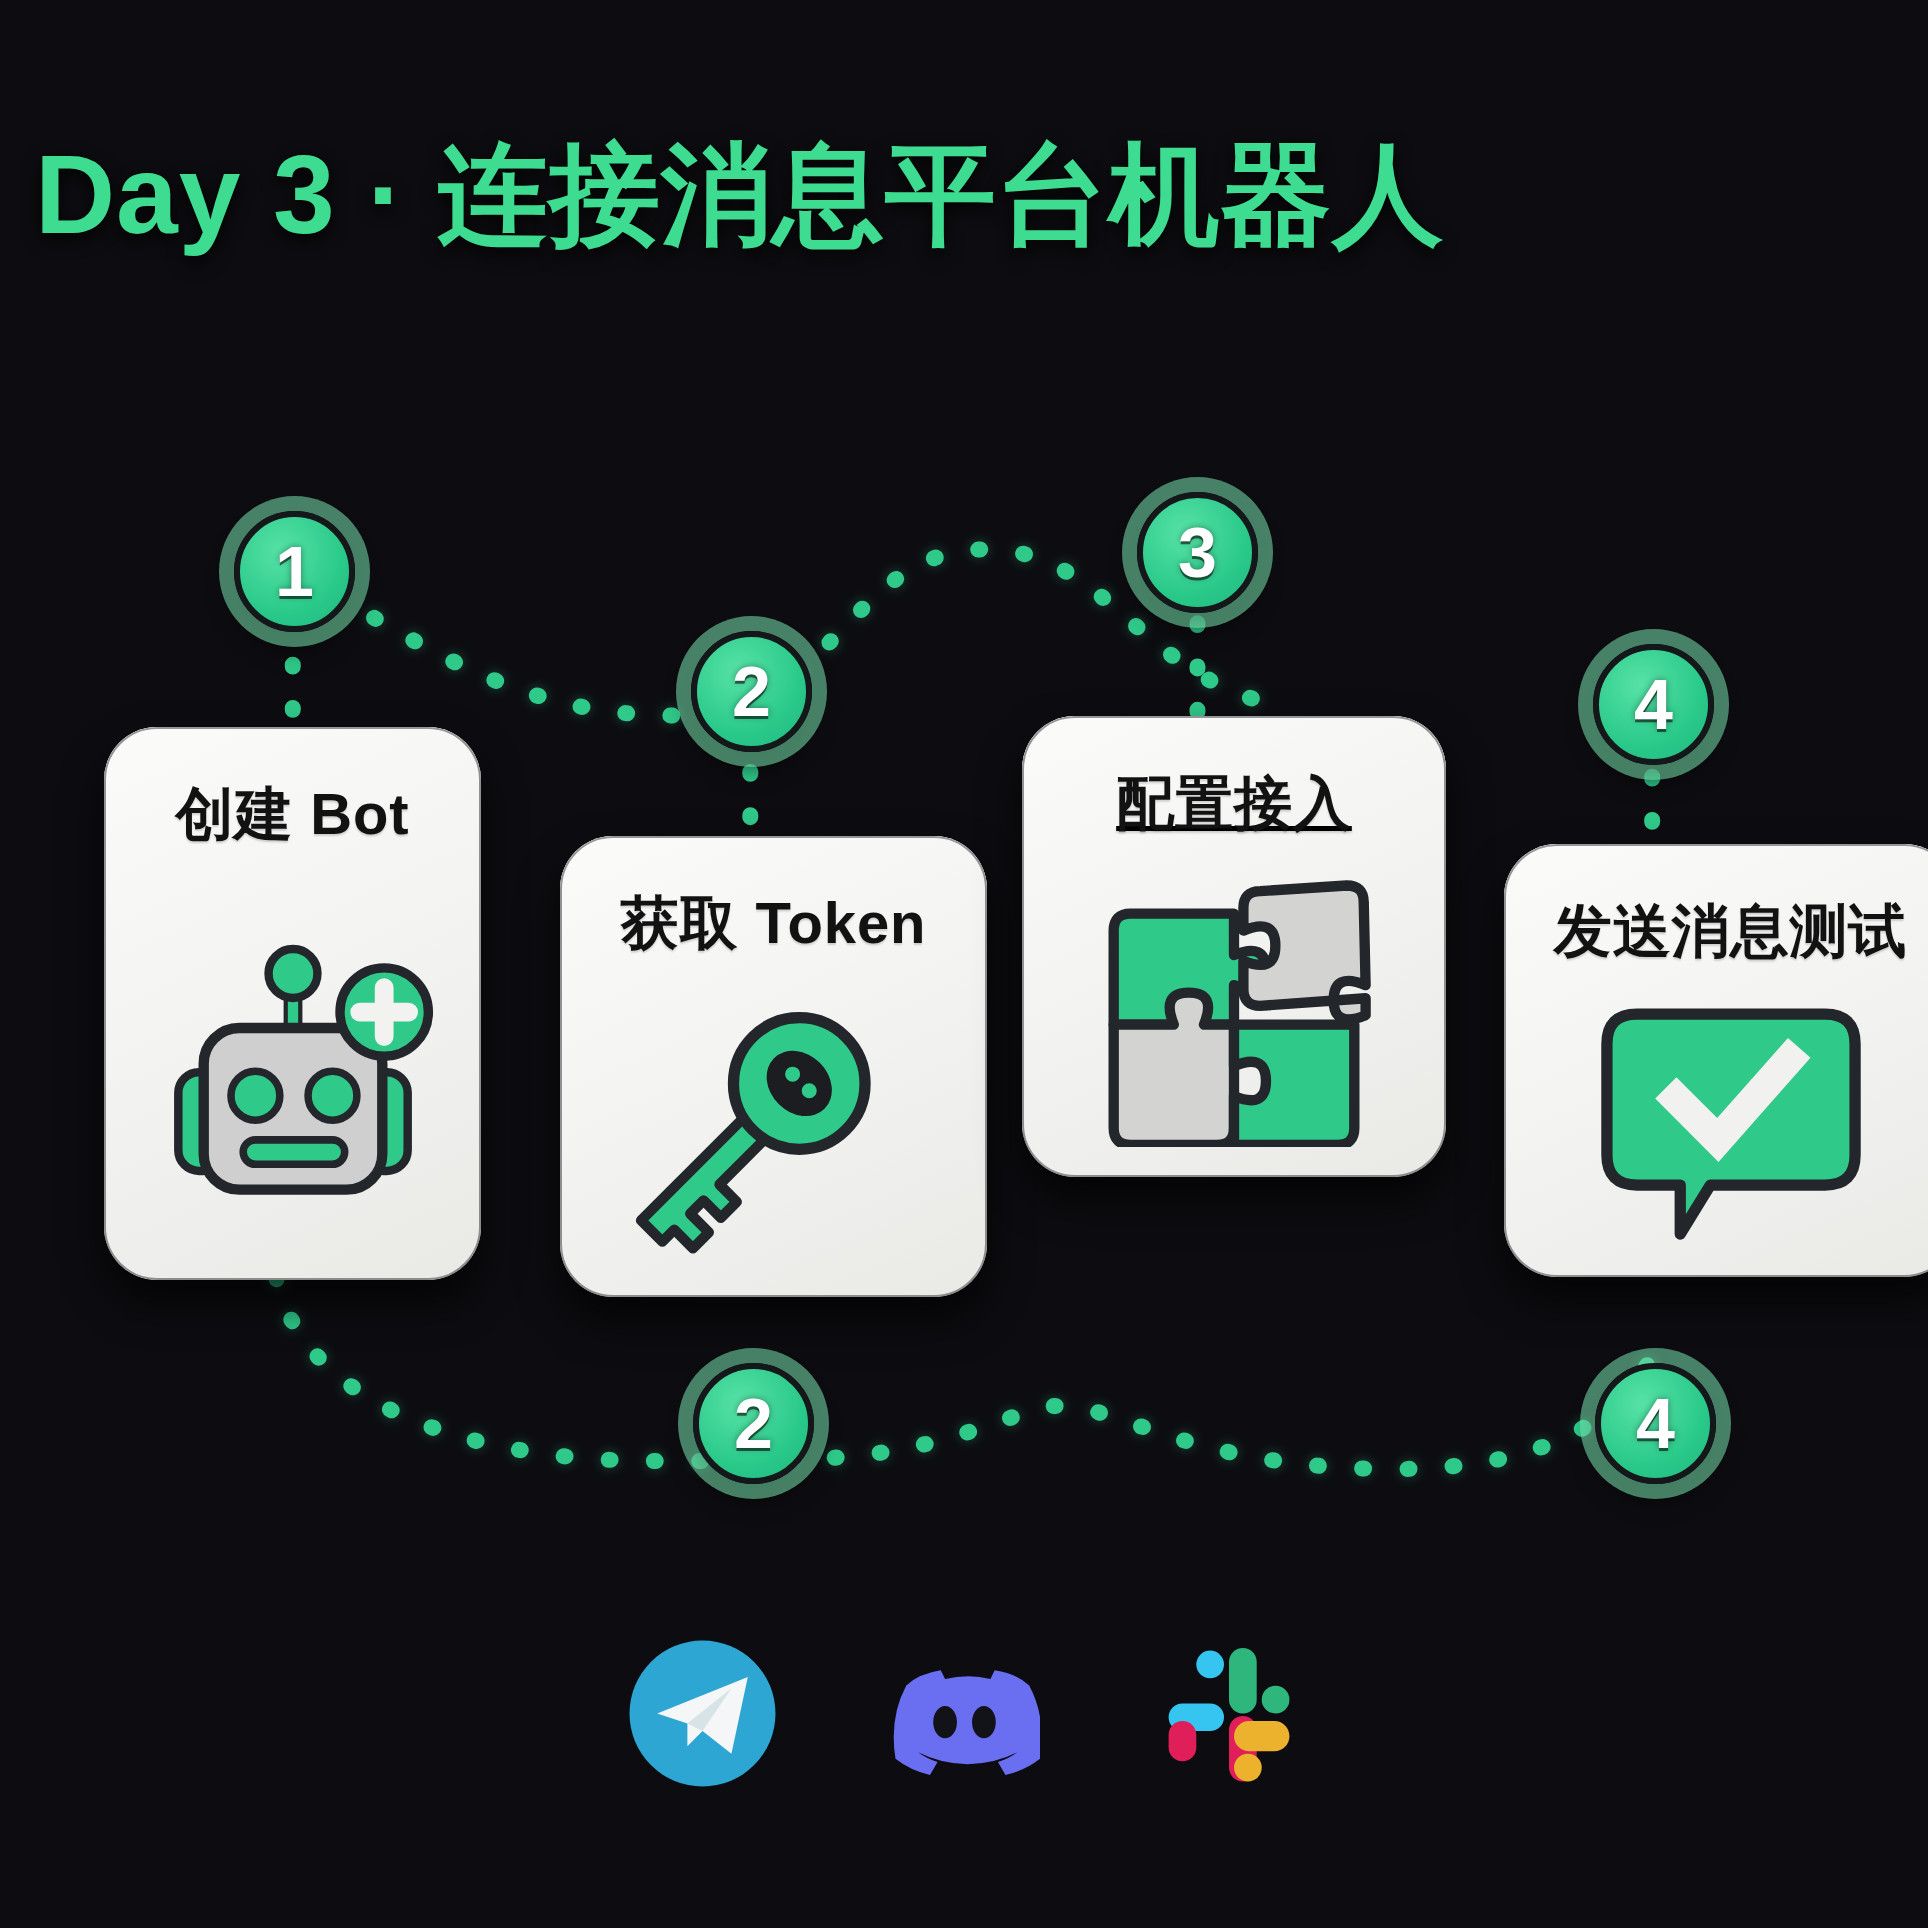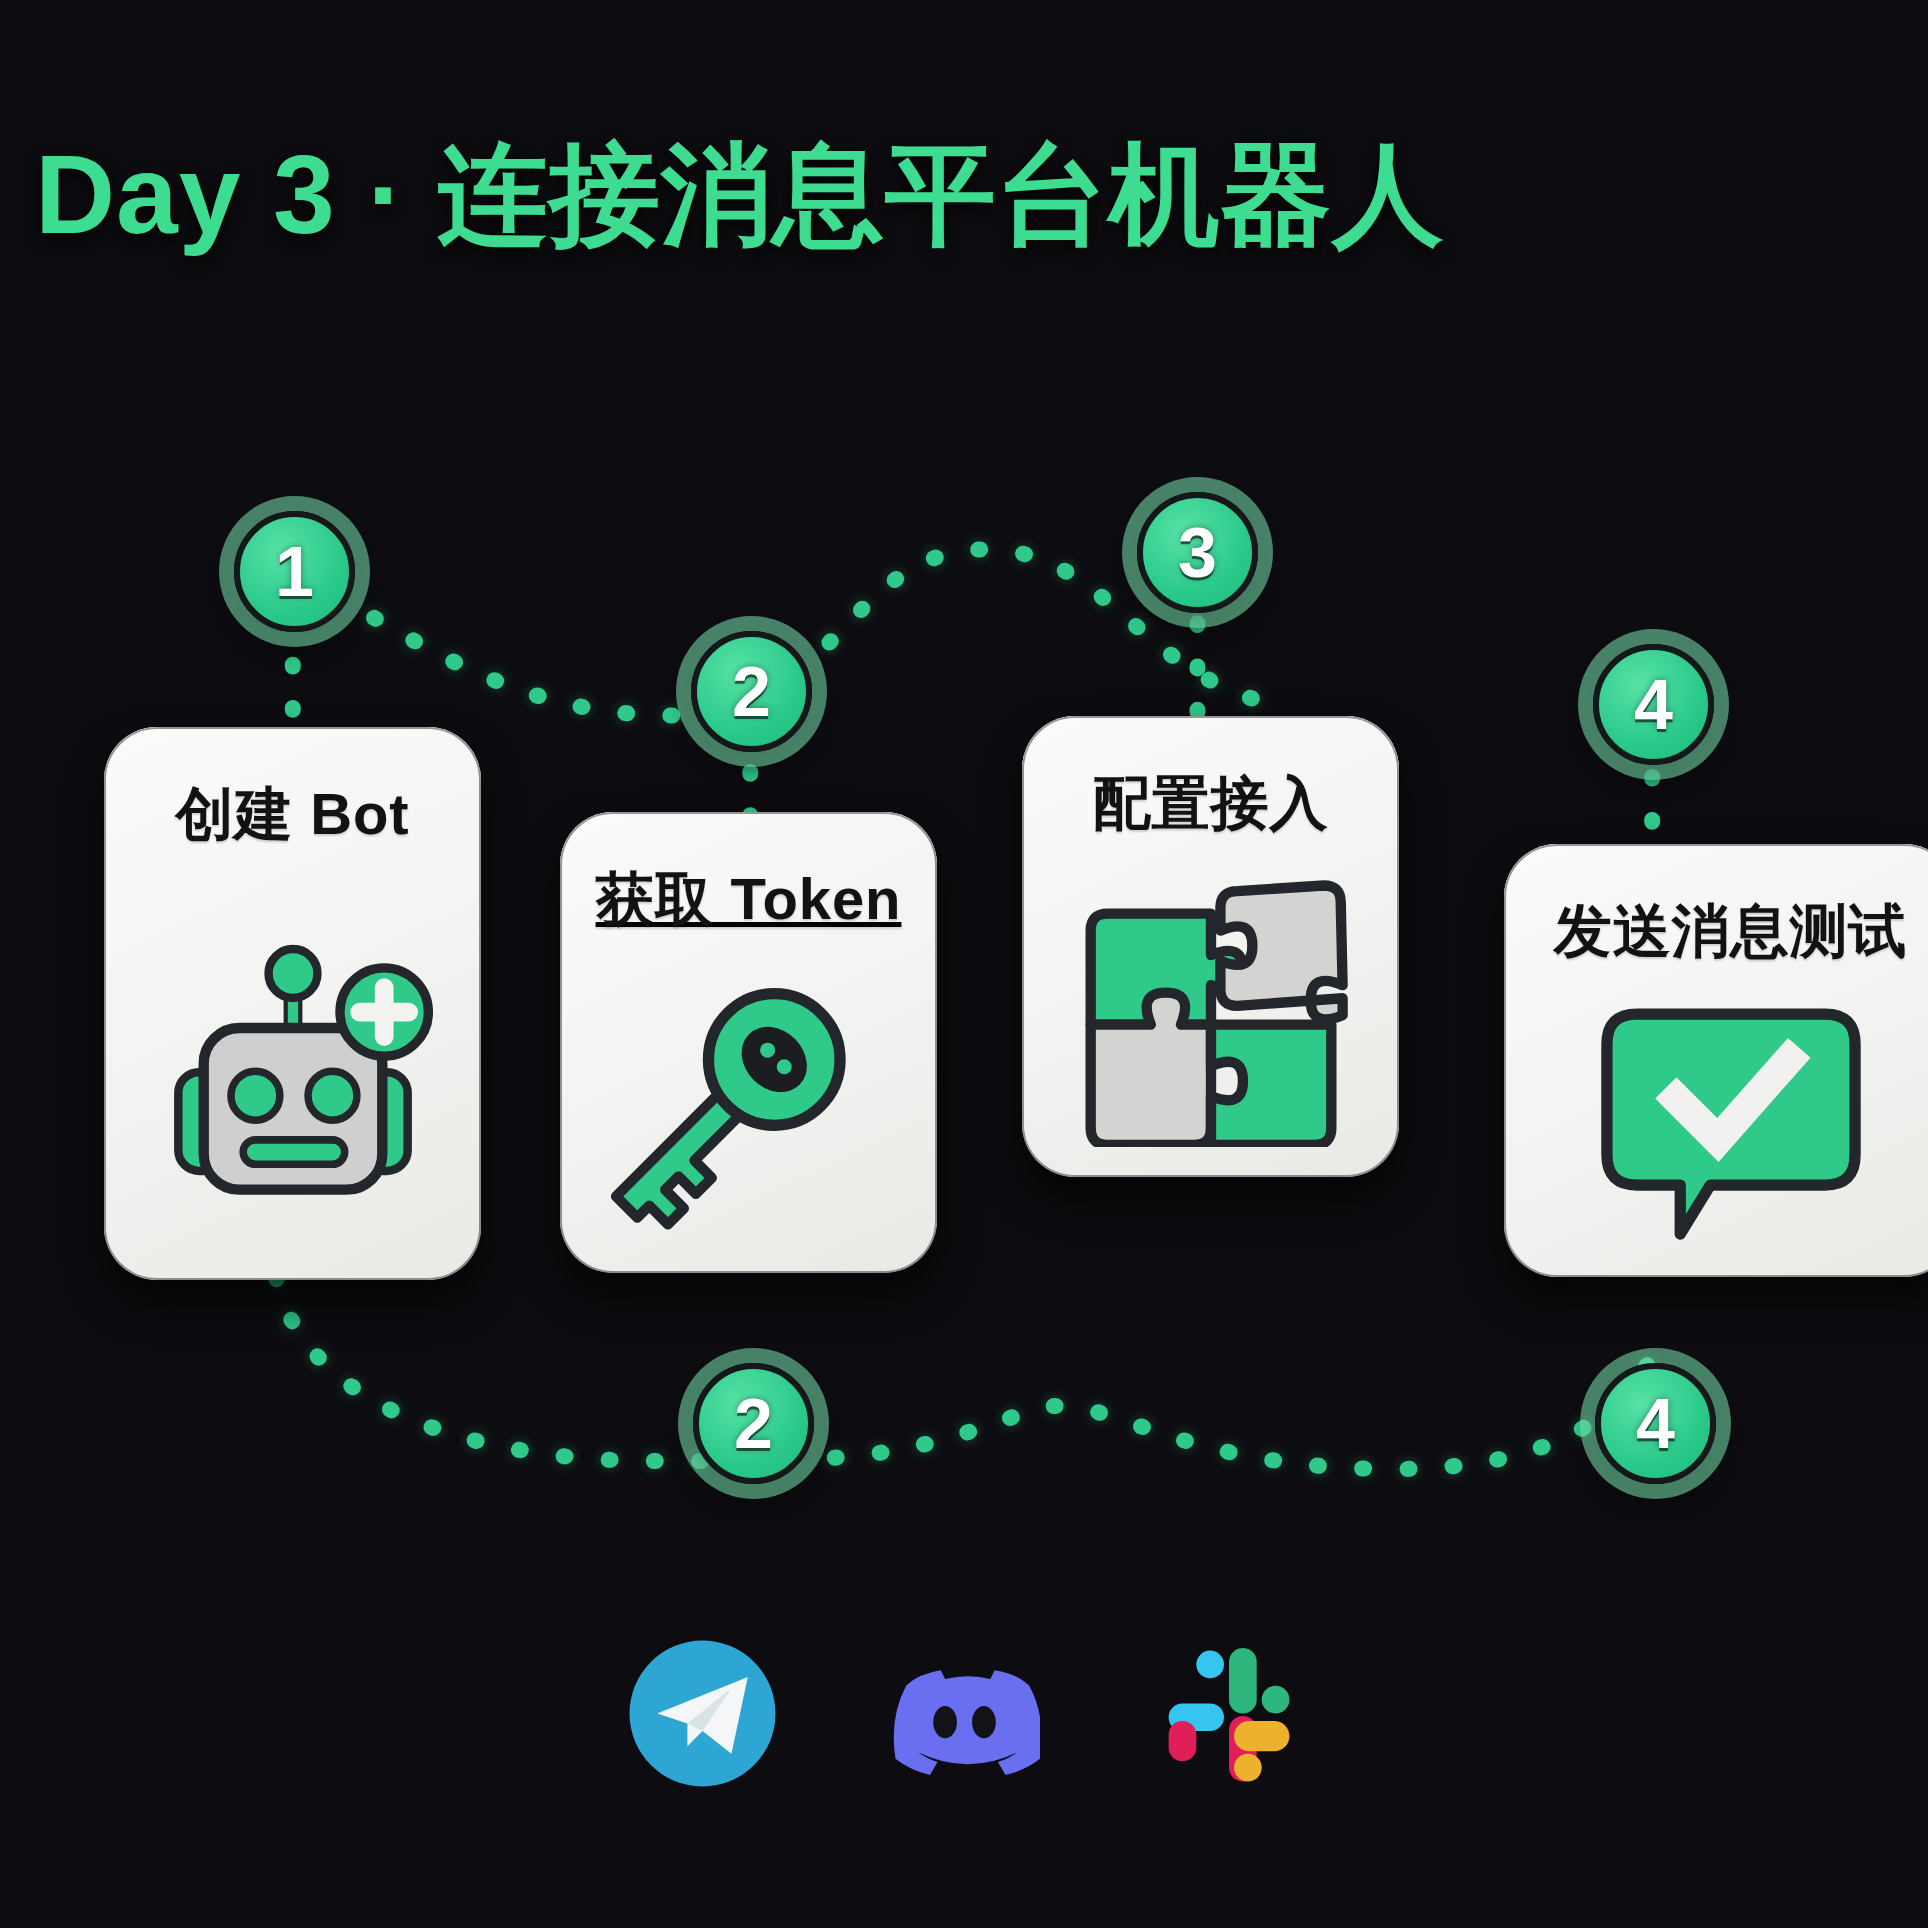--- a/index.html
+++ b/index.html
@@ -150,21 +150,21 @@
         <circle cx="192" cy="175" r="26" fill="#2fc98a" stroke="#23262a" stroke-width="8"></circle>
 
         <rect x="97" y="222" width="108" height="26" rx="13" fill="#2fc98a" stroke="#23262a" stroke-width="8"></rect>
 
         <circle cx="247" cy="86" r="47" fill="#2fc98a" stroke="#23262a" stroke-width="10"></circle>
         <path d="M 247 60 L 247 112 M 221 86 L 273 86" stroke="#f2f2f0" stroke-width="20" stroke-linecap="round"></path>
       </svg>
     </div>
   </div>
 
-  <div class="card" style="left:560px;top:812px;width:377px;height:461px;text-decoration:underline;">
+  <div class="card" style="left:560px;top:836px;width:427px;height:461px;">
     <div class="card-title">获取 Token</div>
     <div class="card-art">
       <svg width="282" height="282" viewBox="0 0 300 300">
         <g transform="rotate(45 150 150)">
 
           <path d="M 150 118
                    L 150 232
                    L 176 232 L 176 256 L 150 256
                    L 150 276 L 178 276 L 178 300 L 150 300
                    L 150 318
@@ -174,21 +174,21 @@
           <circle cx="134" cy="96" r="70" fill="#2fc98a" stroke="#23262a" stroke-width="12"></circle>
 
           <ellipse cx="134" cy="96" rx="38" ry="31" fill="#1b1d21"></ellipse>
           <circle cx="122" cy="94" r="8" fill="#2fc98a"></circle>
           <circle cx="147" cy="94" r="8" fill="#2fc98a"></circle>
         </g>
       </svg>
     </div>
   </div>
 
-  <div class="card" style="left:1022px;top:716px;width:377px;height:461px;">
+  <div class="card" style="left:1022px;top:716px;width:424px;height:461px;text-decoration:underline;">
     <div class="card-title">配置接入</div>
     <div class="card-art">
       <svg width="282" height="273" viewBox="0 0 300 290">
 
         <path d="M 22 60 q 0 -18 18 -18 L 150 42 L 150 86
                  q 34 -14 34 16 q 0 30 -34 16 L 150 160 L 22 160 Z" fill="#2fc98a" stroke="#23262a" stroke-width="11" stroke-linejoin="round"></path>
 
         <path d="M 22 160 L 86 160 q -14 -34 16 -34 q 30 0 16 34 L 150 160
                  L 150 270 q 0 18 -18 18 L 40 288 q -18 0 -18 -18 Z" fill="#d3d3d1" stroke="#23262a" stroke-width="11" stroke-linejoin="round"></path>
 

